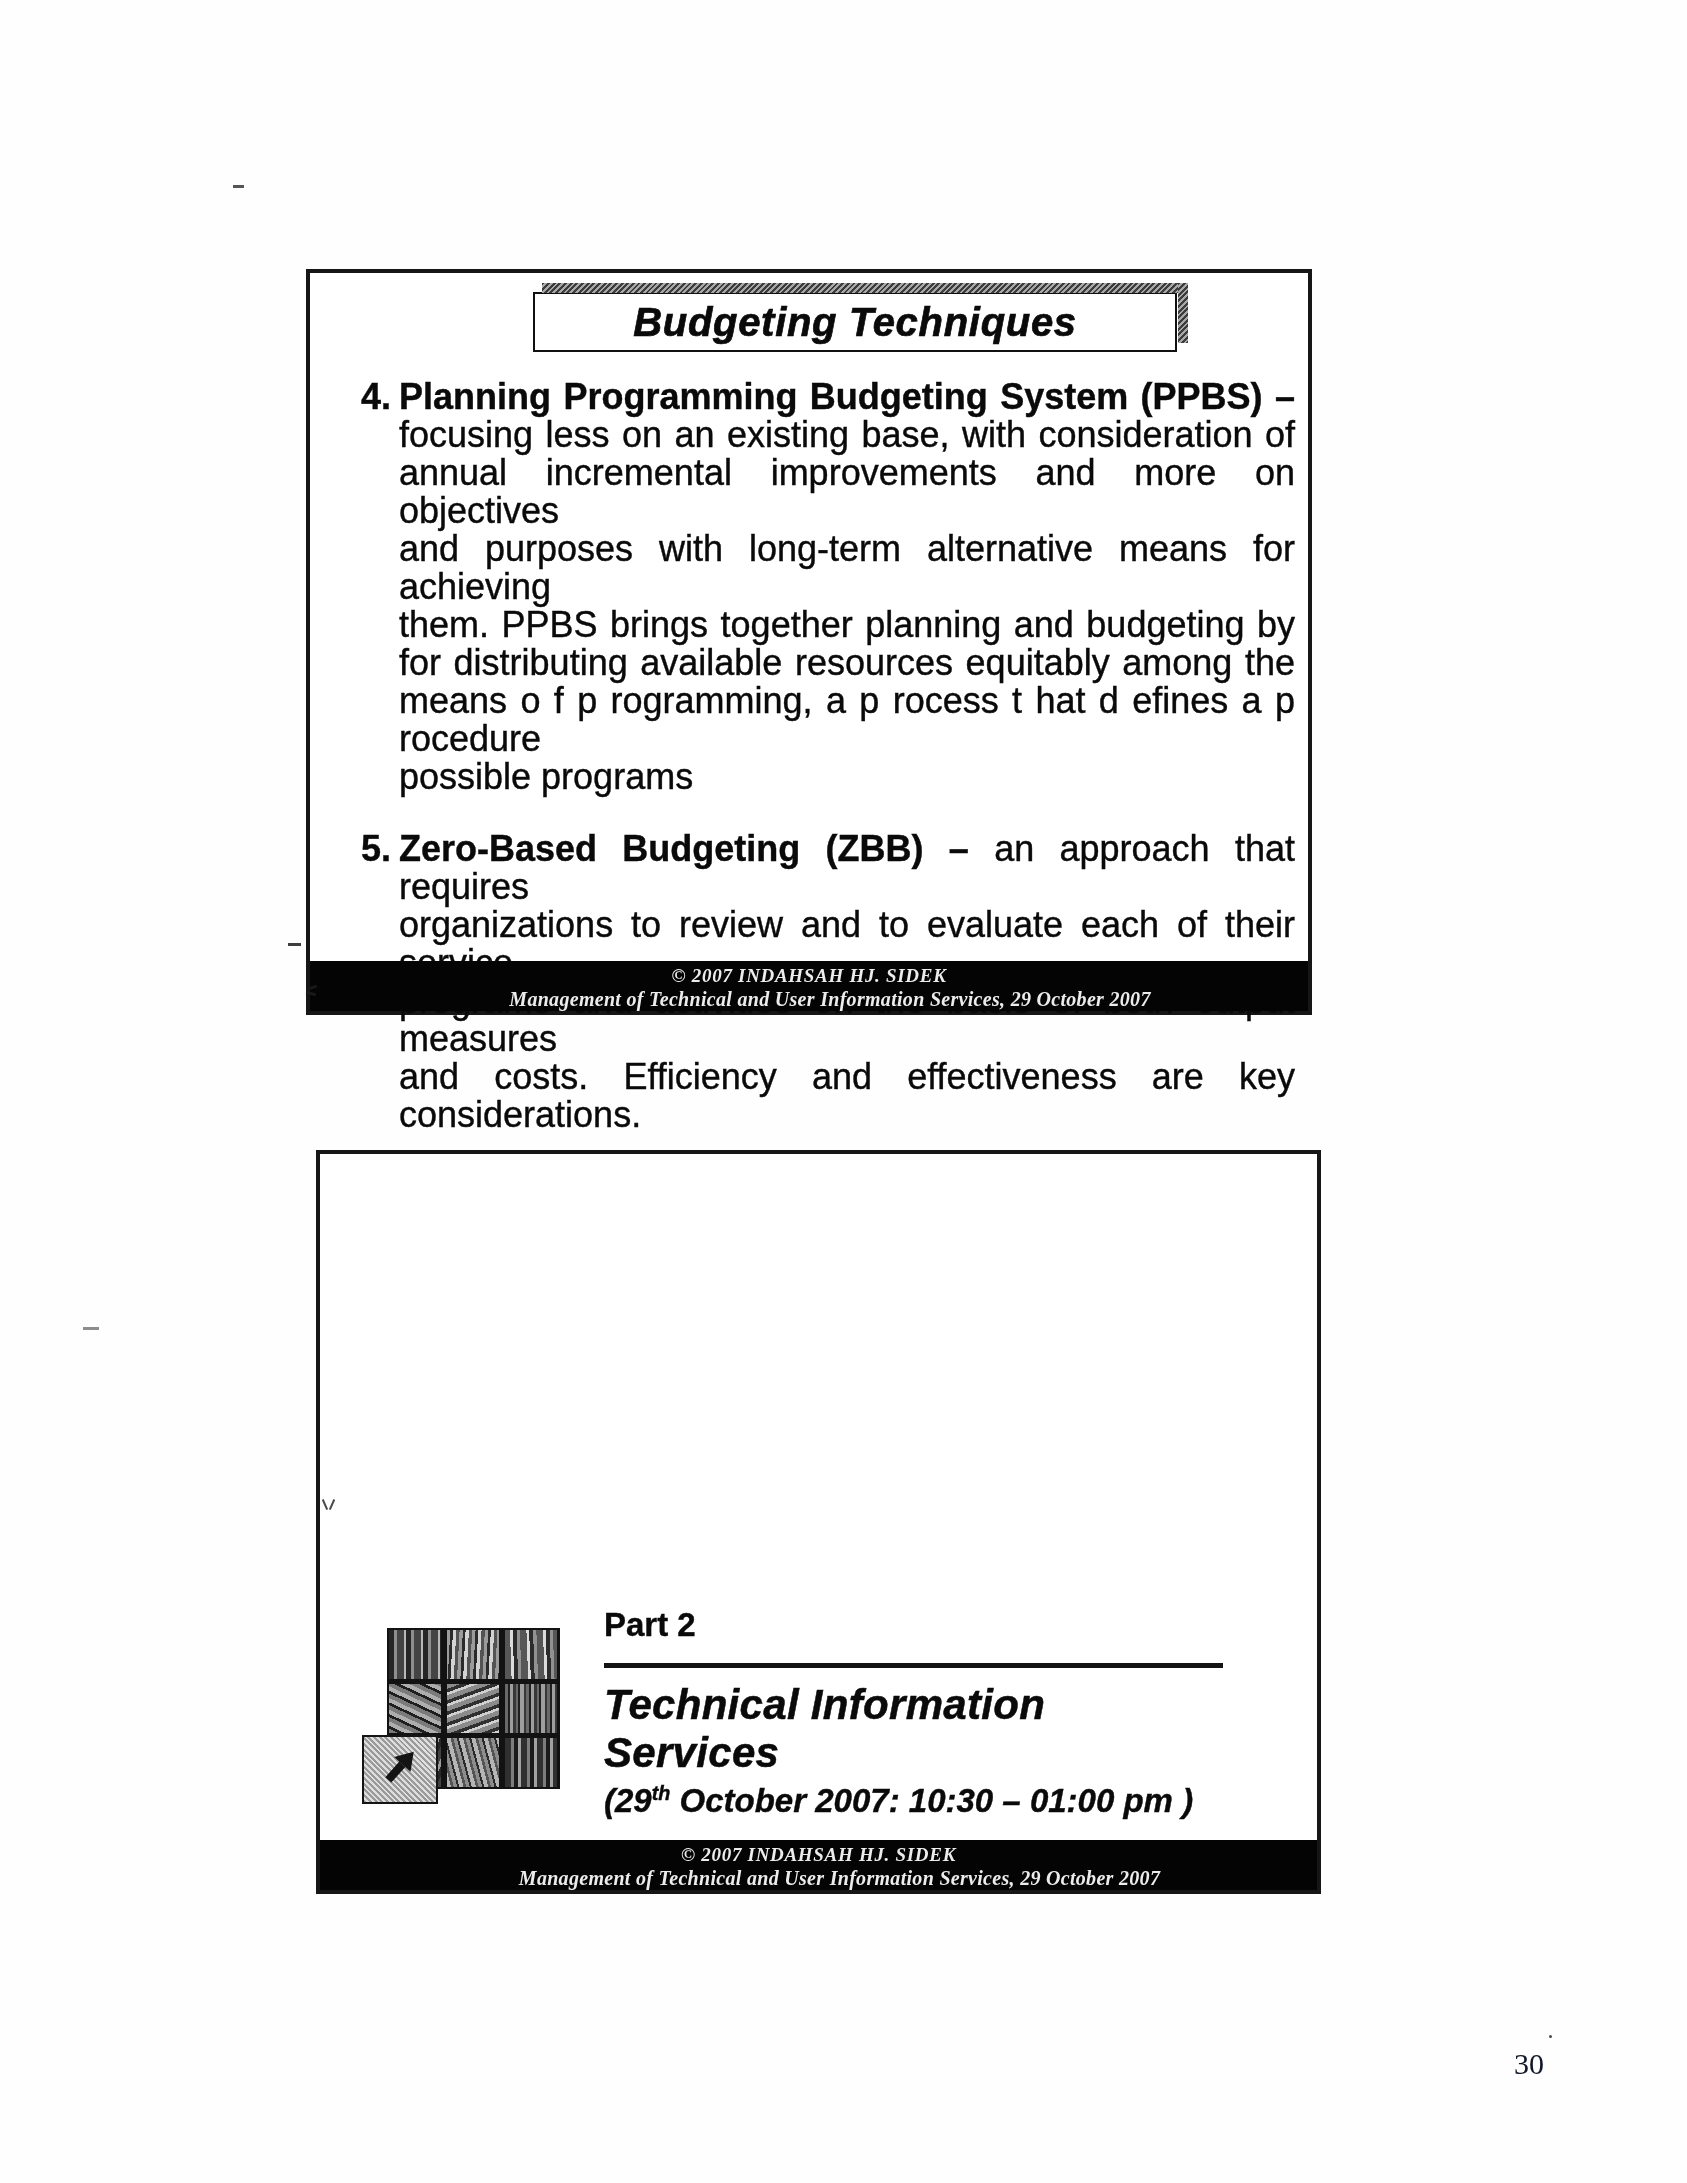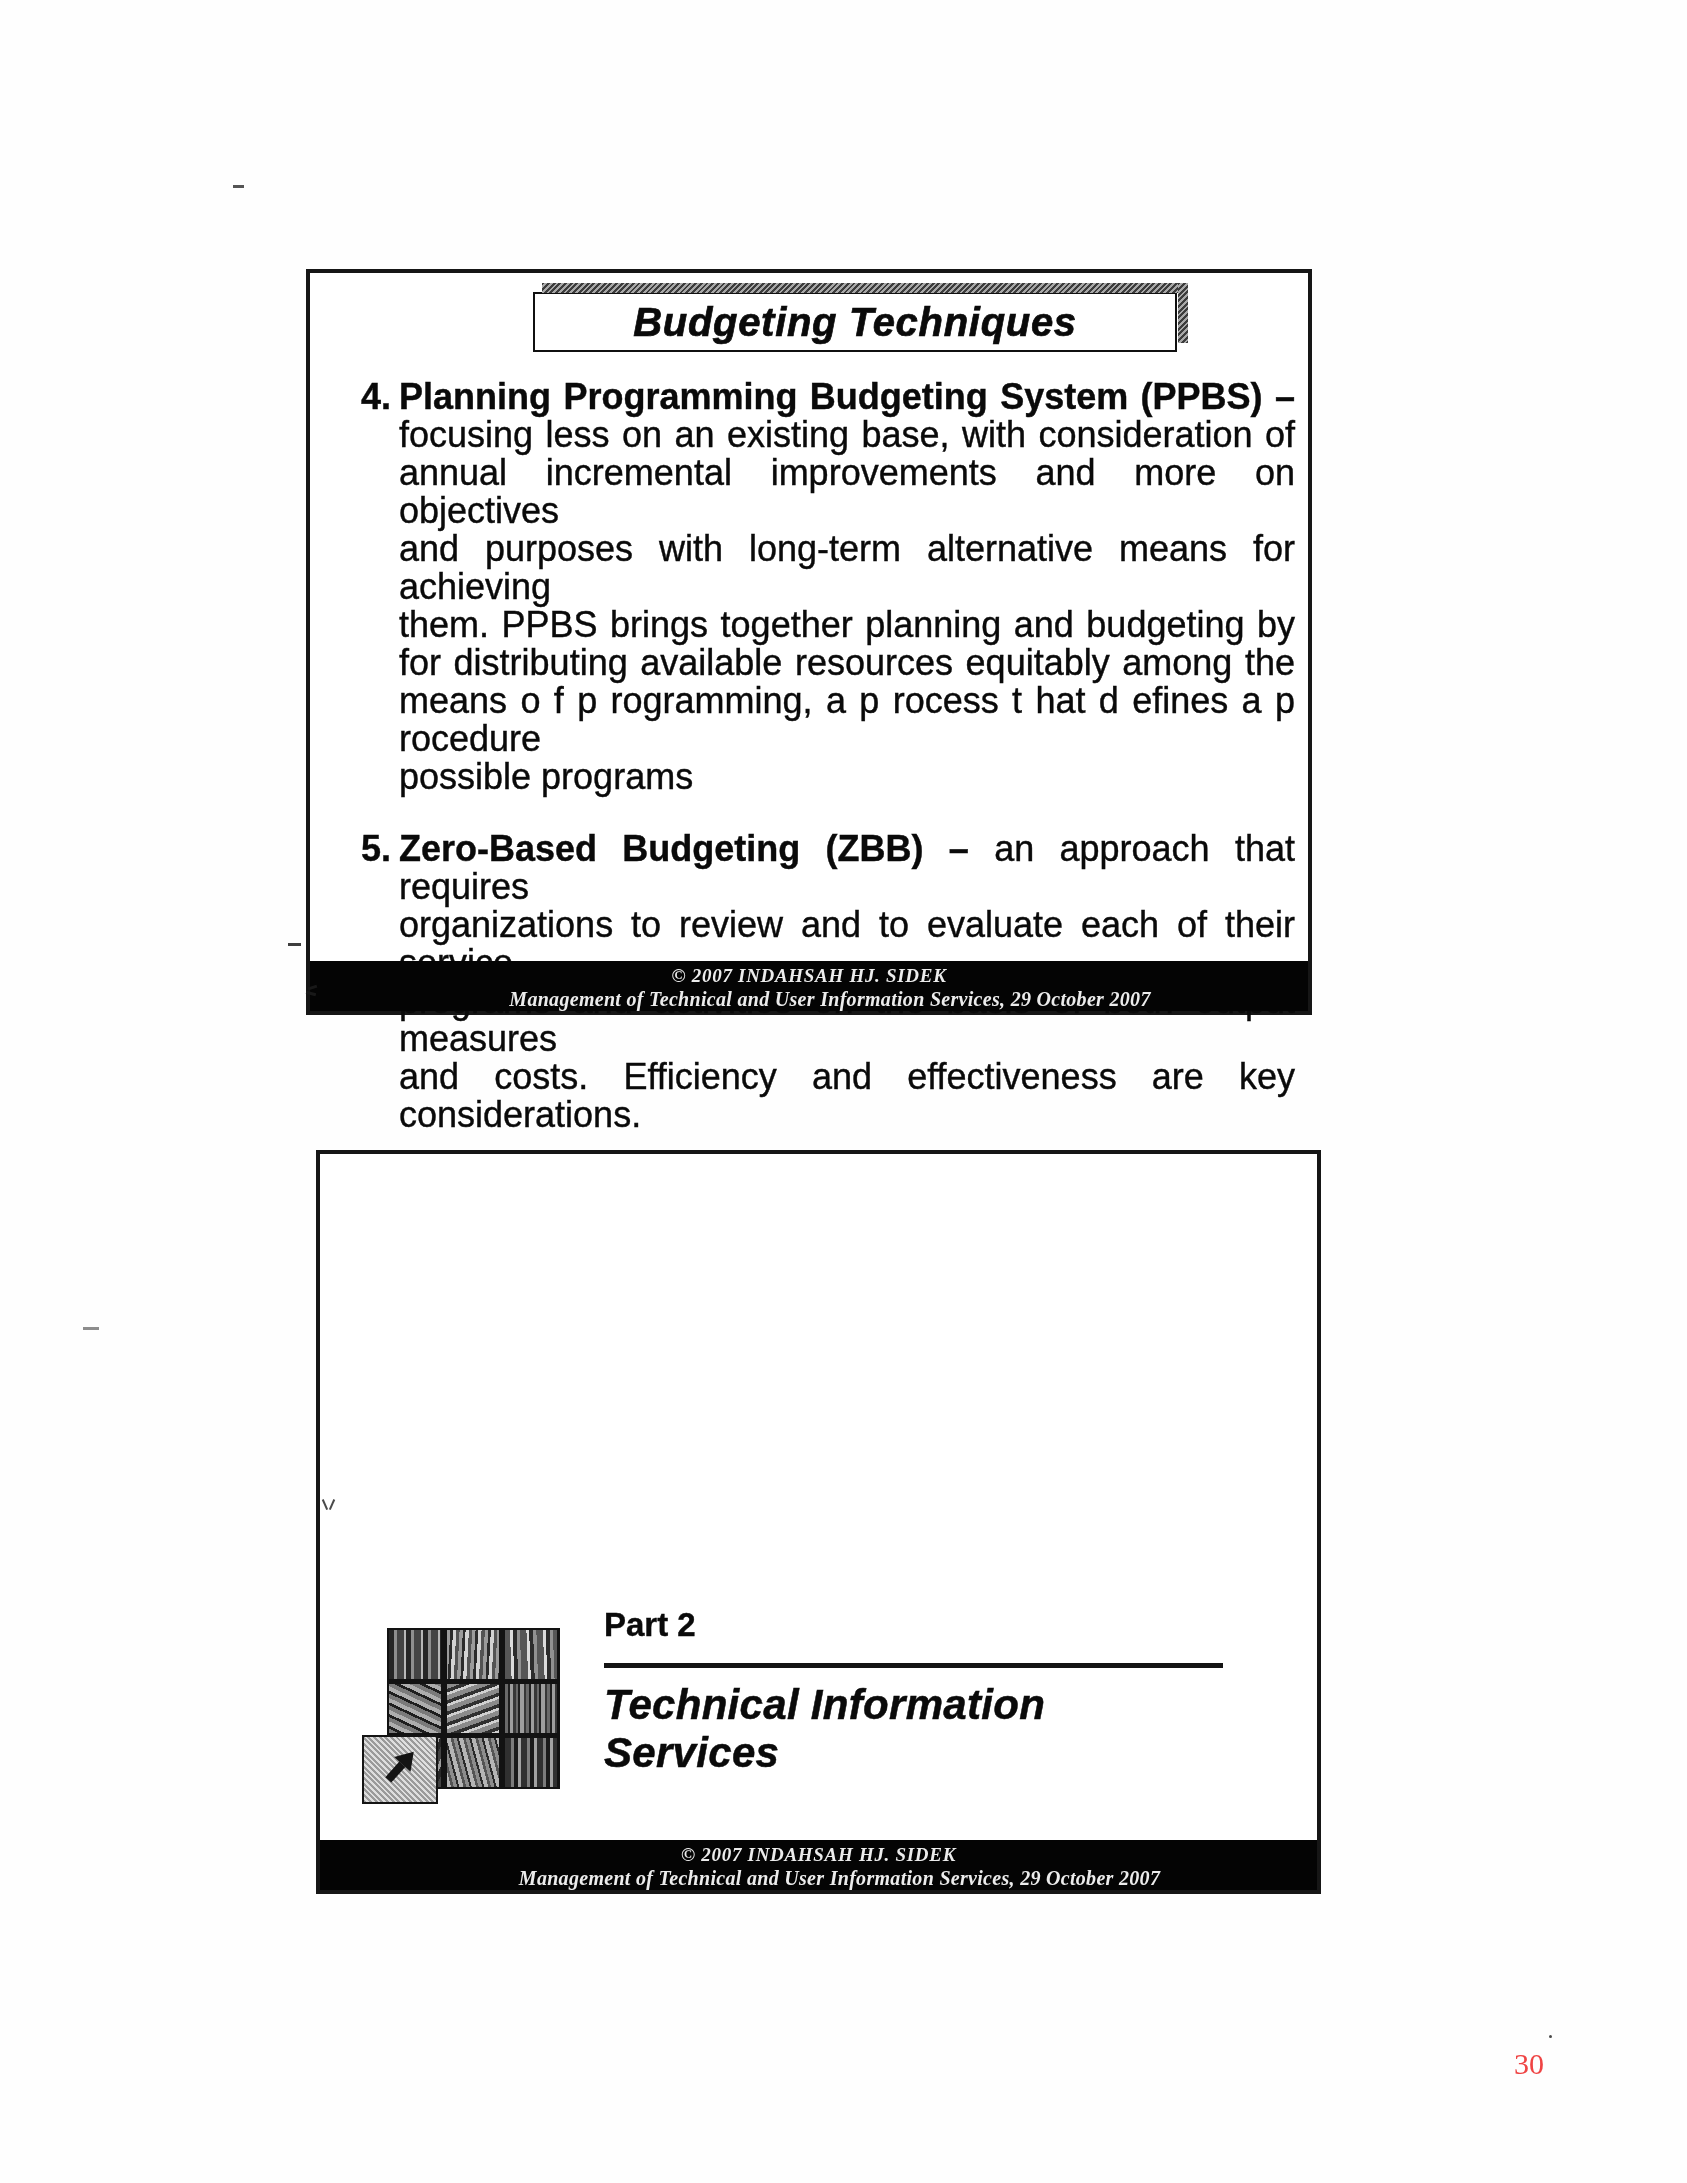--- a/index.html
+++ b/index.html
@@ -107,21 +107,21 @@
   }
   .ne-arrow{position:absolute;left:14.6px;top:9.3px;width:40px;height:44px;transform:rotate(42deg);}
   .ar-head{width:0;height:0;margin:0 auto;
     border-left:11.2px solid transparent;border-right:11.2px solid transparent;
     border-bottom:17px solid #141414;}
   .ar-shaft{width:8px;height:21px;background:#141414;margin:0 auto;}
 
   
   .pagenum{
     position:absolute;left:1514px;top:2047px;
-    font-family:"Liberation Serif", serif;font-size:30px;color:#ef4444;
+    font-family:"Liberation Serif", serif;font-size:30px;color:#0f172a;
   }
 
   
   .art{position:absolute;background:#1c1c1c;}
   .a1{left:233px;top:185px;width:10.6px;height:2.6px;opacity:.75;}
   .a2{left:288px;top:943px;width:13.2px;height:3.3px;opacity:.85;}
   .a3a{left:308px;top:986px;width:9.3px;height:2.6px;transform:rotate(-18deg);opacity:.85;}
   .a3b{left:306px;top:992px;width:10px;height:2.6px;transform:rotate(14deg);opacity:.85;}
   .a4{left:83px;top:1327px;width:16px;height:2.6px;opacity:.5;}
   .a5a{left:324px;top:1499px;width:2px;height:11.2px;transform:rotate(-24deg);opacity:.8;}
@@ -190,20 +190,21 @@
           <div class="ar-head"></div>
           <div class="ar-shaft"></div>
         </div>
       </div>
     </div>
 
     <div class="part2-block">
       <div class="part-label">Part 2</div>
       <div class="part-rule"></div>
       <div class="tis-title">Technical Information Services</div>
+      <div class="tis-date"><span>(29</span><sup>th</sup><span> October 2007: 10:30 – 01:00 pm )</span></div>
     </div>
 
     <div class="footerbar">
       <div class="fline1">© 2007 INDAHSAH HJ. SIDEK</div>
       <div class="fline2">Management of Technical and User Information Services, 29 October 2007</div>
     </div>
   </div>
 
   <div class="pagenum">30</div>
 

